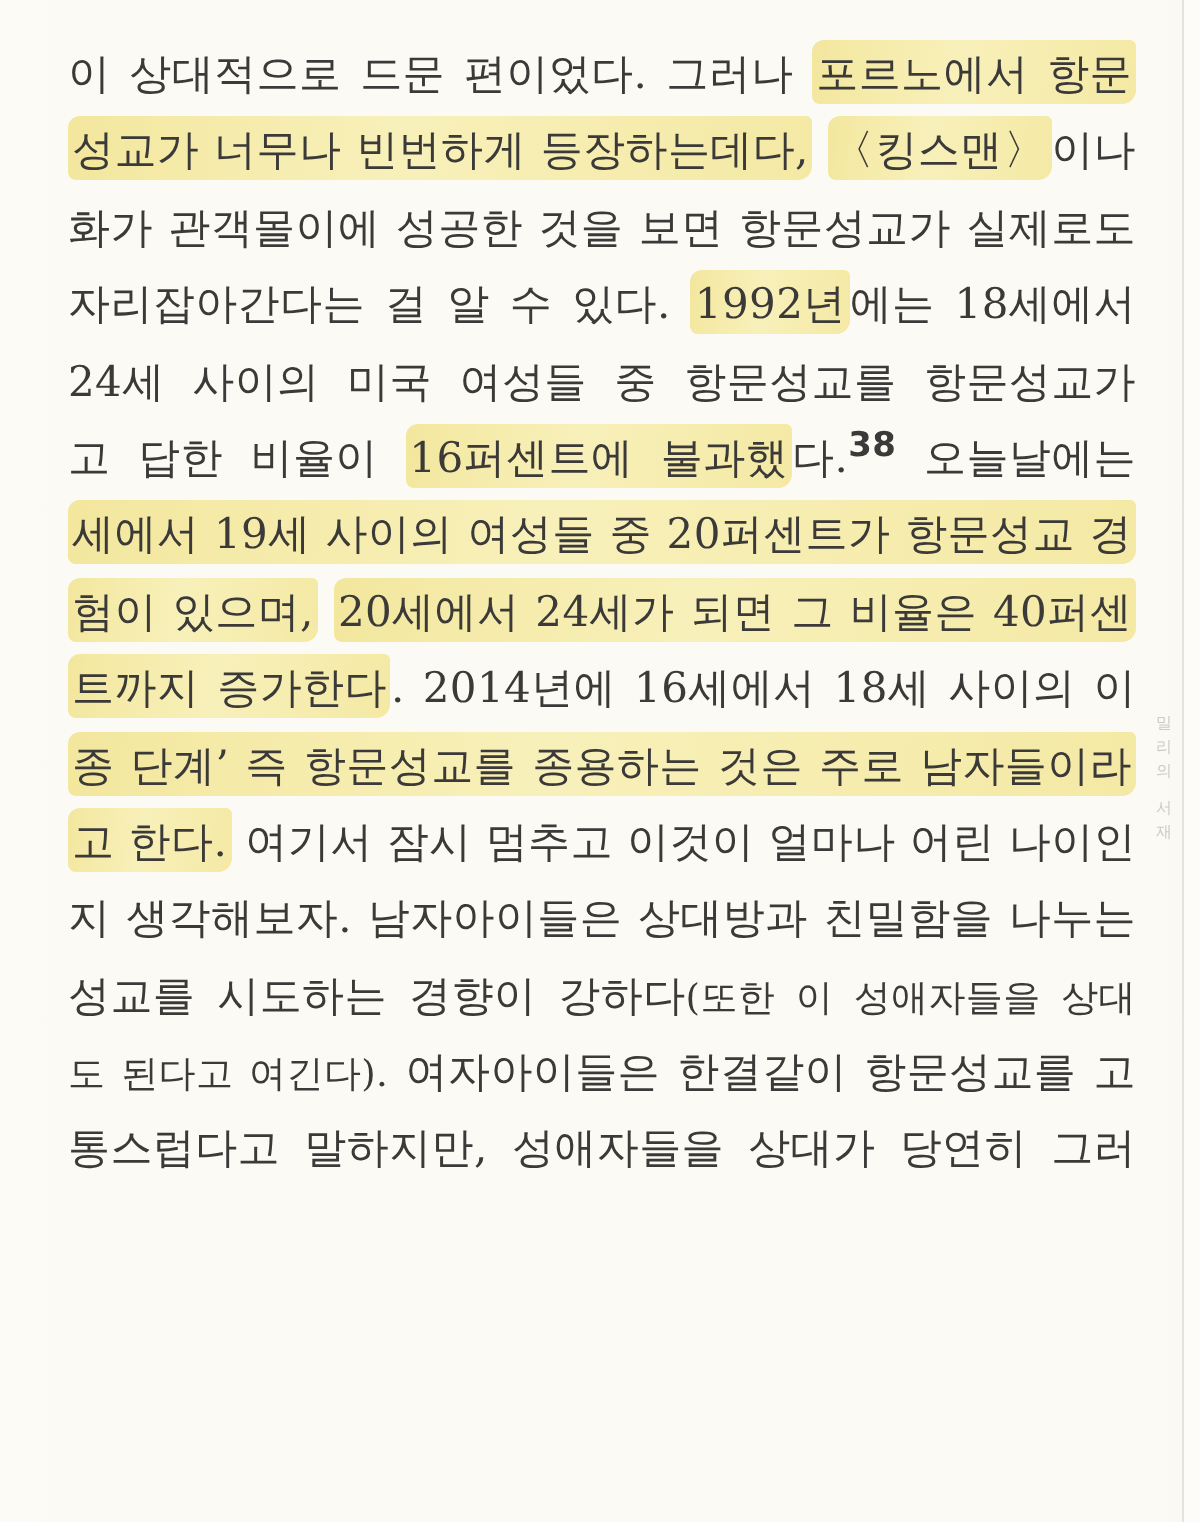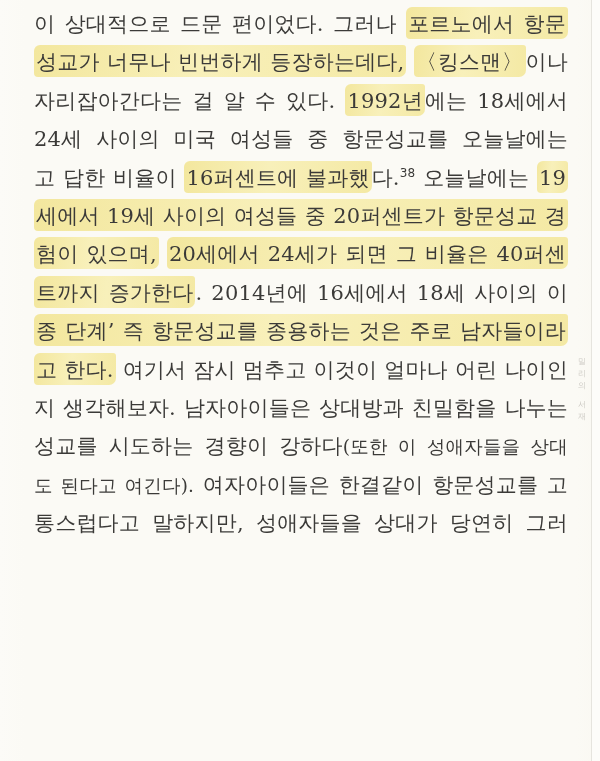--- a/index.html
+++ b/index.html
@@ -16,21 +16,21 @@
   .page {
     position: relative;
     width: 600px;
     height: 761px;
     background: linear-gradient(90deg, #fcfbf7 0%, #fbfaf5 4%, #fbfaf5 96%, #faf8f2 100%);
   }
   .text-block {
     position: absolute;
     left: 34px;
     right: 32px;
-    top: 5px;
+    top: 18px;
   }
   .line {
     height: 38.4px;
     line-height: 38.4px;
     font-size: 21px;
     color: #3b3a38;
     text-align: justify;
     text-align-last: justify;
     letter-spacing: 0.2px;
     overflow: visible;
@@ -44,22 +44,22 @@
     -webkit-box-decoration-break: clone;
   }
   .latin {
     font-family: "DejaVu Sans", "Liberation Sans", sans-serif;
     font-size: 14px;
     color: #4c4b48;
     letter-spacing: 0px;
   }
   .sup {
     font-family: "DejaVu Sans", "Liberation Sans", sans-serif;
-    font-size: 12px;
-    font-weight: normal;
+    font-size: 17px;
+    font-weight: bold;
     vertical-align: super;
     line-height: 0;
   }
   .small {
     font-size: 18.5px;
   }
   .watermark {
     position: absolute;
     right: 14px;
     top: 352px;
@@ -88,22 +88,23 @@
     background: #fdfcf9;
   }
 </style>
 </head>
 <body>
 
 <div class="page">
   <div class="text-block" id="text-block">
       <div class="line"><span class="seg">이 상대적으로 드문 편이었다. 그러나 </span><span class="seg hl">포르노에서 항문</span></div>
       <div class="line"><span class="seg hl">성교가 너무나 빈번하게 등장하는데다,</span><span class="seg"> </span><span class="seg hl">〈킹스맨〉</span><span class="seg">이나</span></div>
+      <div class="line"><span class="seg">화가 관객몰이에 성공한 것을 보면 항문성교가 실제로도</span></div>
       <div class="line"><span class="seg">자리잡아간다는 걸 알 수 있다. </span><span class="seg hl">1992년</span><span class="seg">에는 18세에서</span></div>
-      <div class="line"><span class="seg">24세 사이의 미국 여성들 중 항문성교를 오늘날에는</span></div>
+      <div class="line"><span class="seg">24세 사이의 미국 여성들 중 항문성교를 항문성교가</span></div>
       <div class="line"><span class="seg">고 답한 비율이 </span><span class="seg hl">16퍼센트에 불과했</span><span class="seg">다.</span><span class="seg sup">38</span><span class="seg"> 오늘날에는 </span><span class="seg hl">19</span></div>
       <div class="line"><span class="seg hl">세에서 19세 사이의 여성들 중 20퍼센트가 항문성교 경</span></div>
       <div class="line"><span class="seg hl">험이 있으며,</span><span class="seg"> </span><span class="seg hl">20세에서 24세가 되면 그 비율은 40퍼센</span></div>
       <div class="line"><span class="seg hl">트까지 증가한다</span><span class="seg">. 2014년에 16세에서 18세 사이의 이</span></div>
       <div class="line"><span class="seg hl">종 단계’ 즉 항문성교를 종용하는 것은 주로 남자들이라</span></div>
       <div class="line"><span class="seg hl">고 한다.</span><span class="seg"> 여기서 잠시 멈추고 이것이 얼마나 어린 나이인</span></div>
       <div class="line"><span class="seg">지 생각해보자. 남자아이들은 상대방과 친밀함을 나누는</span></div>
       <div class="line"><span class="seg">성교를 시도하는 경향이 강하다</span><span class="seg small">(또한 이 성애자들을 상대</span></div>
       <div class="line"><span class="seg small">도 된다고 여긴다).</span><span class="seg"> 여자아이들은 한결같이 항문성교를 고</span></div>
       <div class="line"><span class="seg">통스럽다고 말하지만, 성애자들을 상대가 당연히 그러</span></div>

